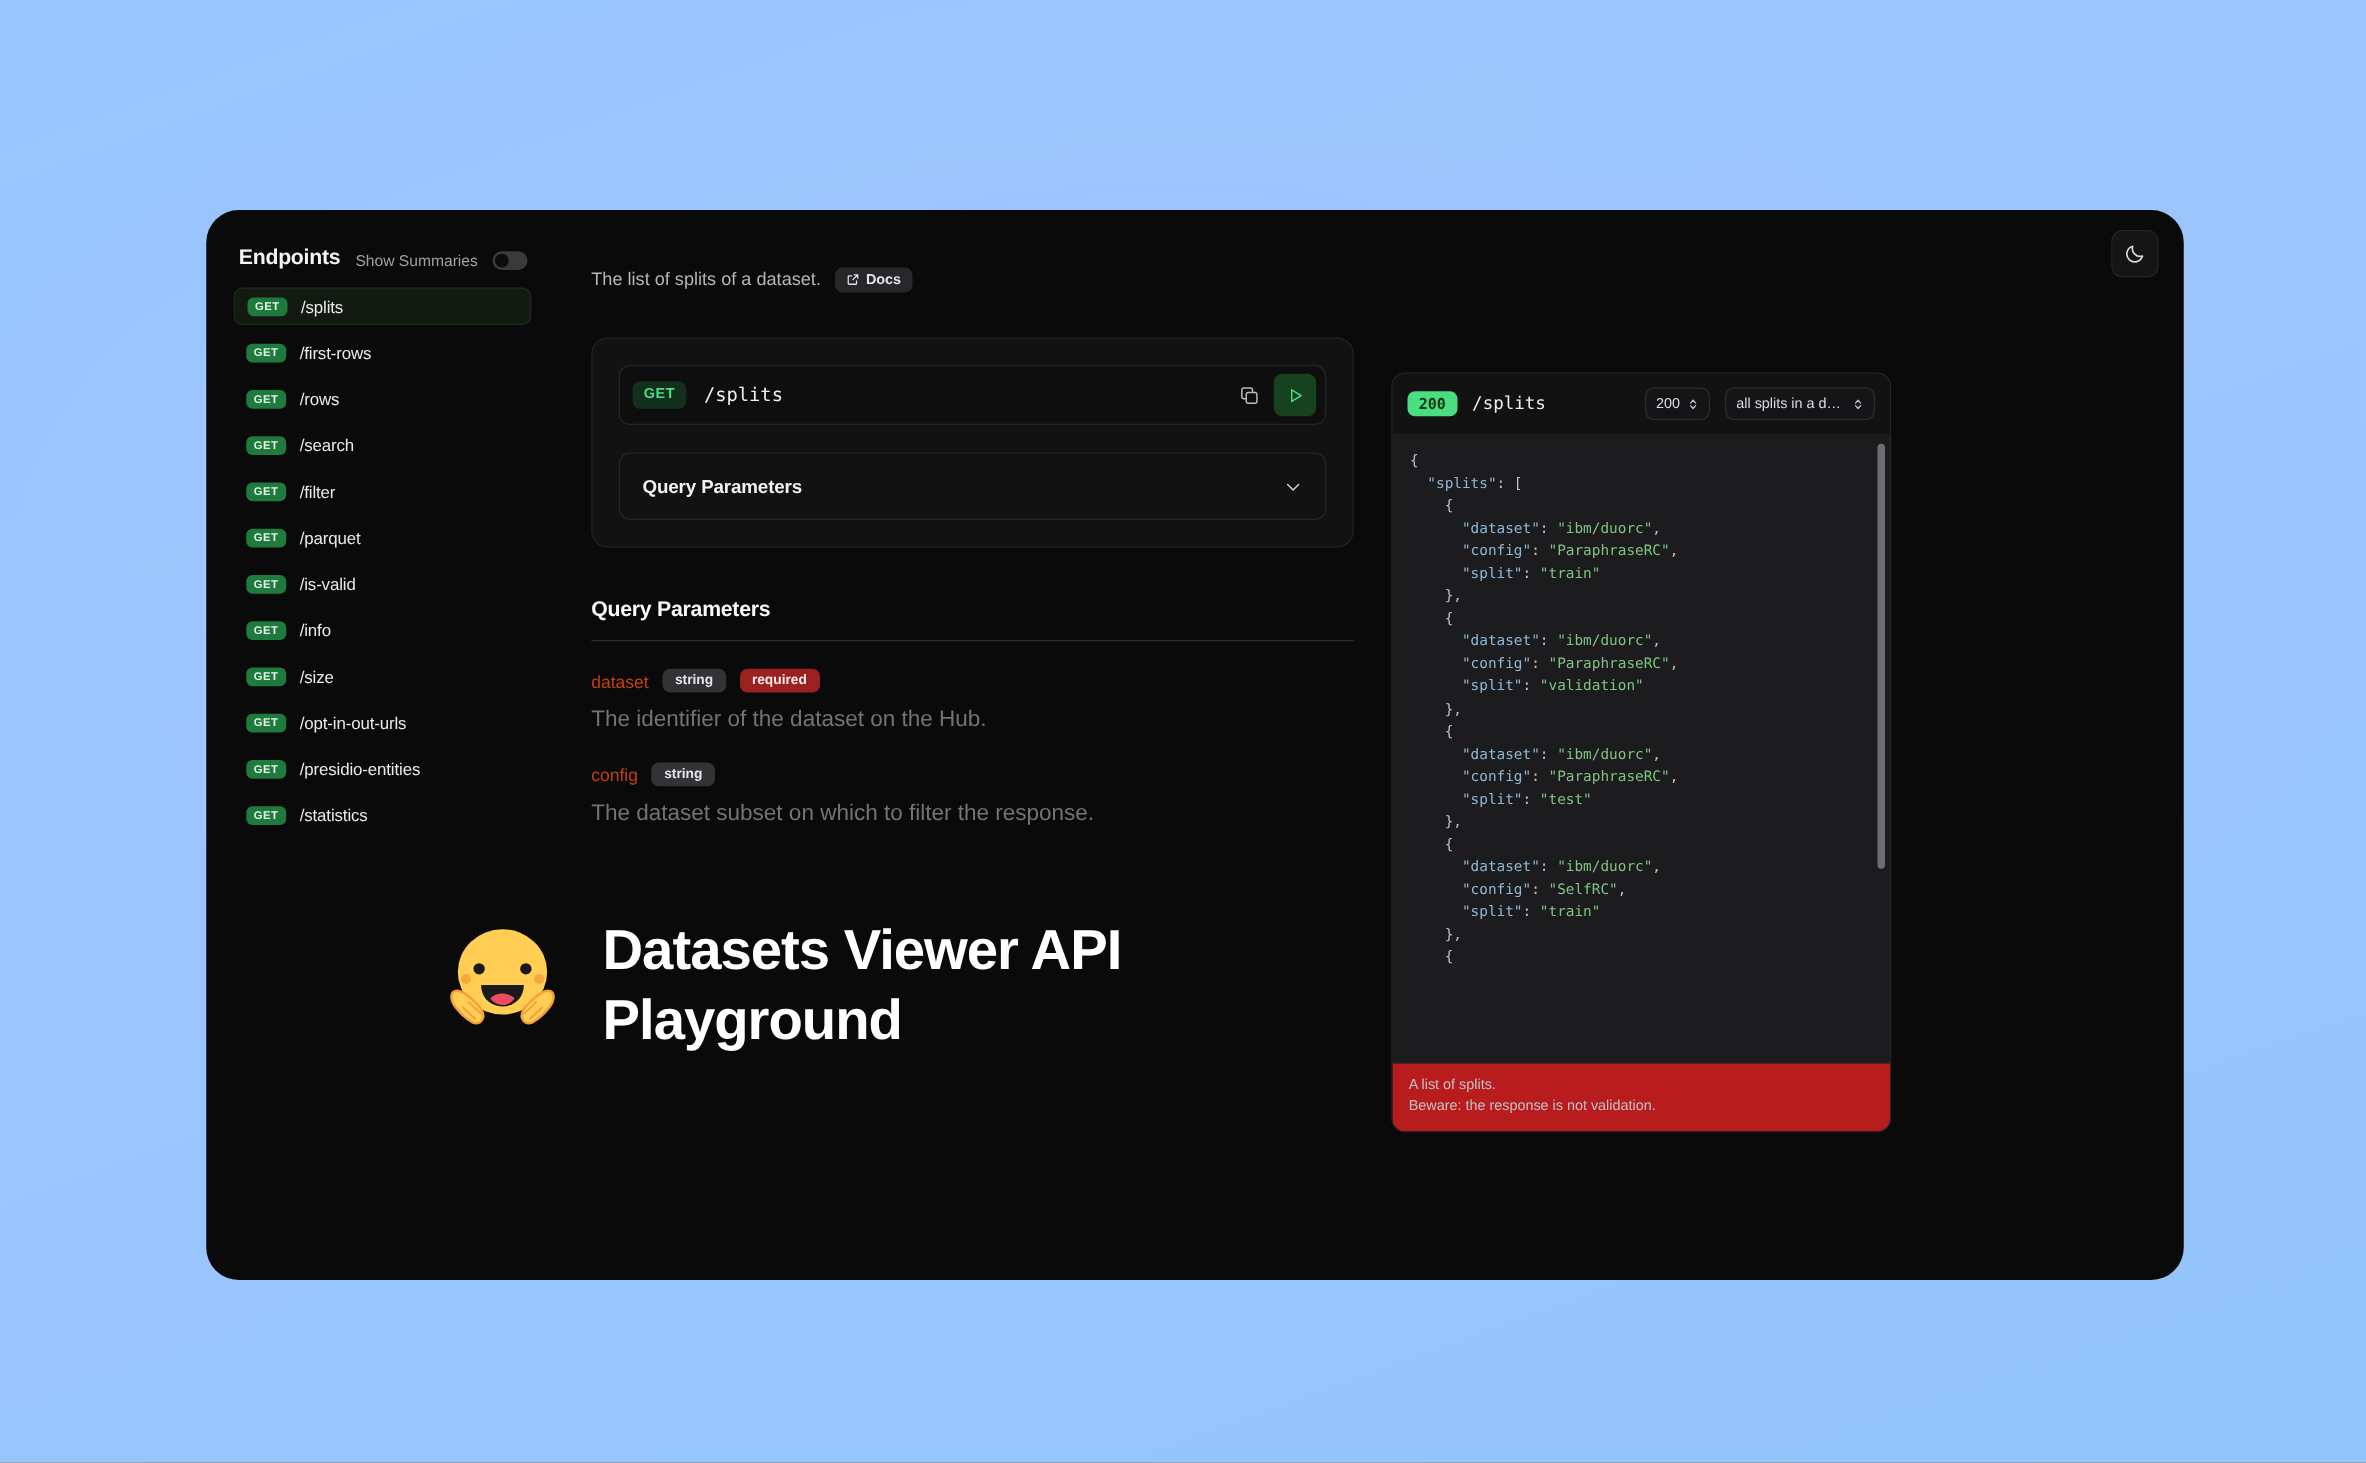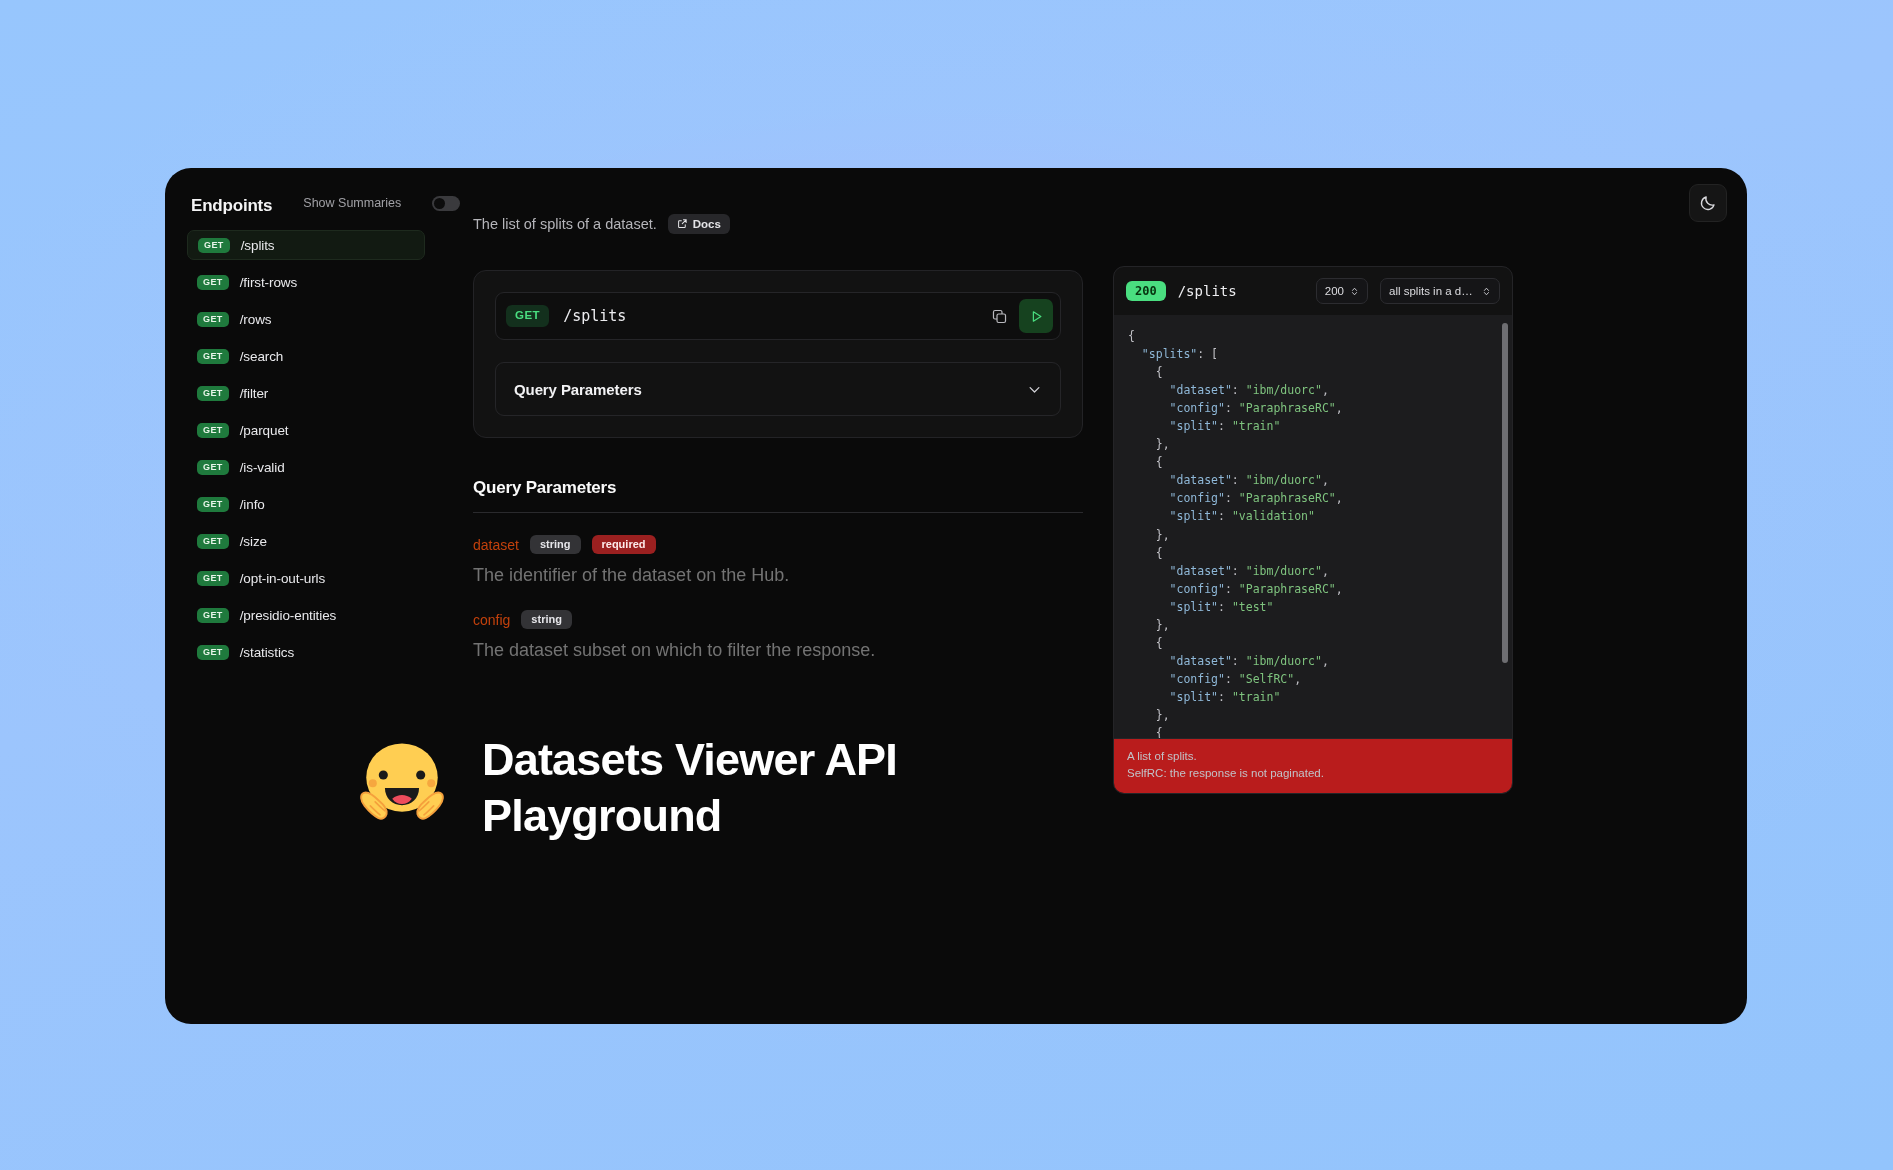--- a/index.html
+++ b/index.html
@@ -55,22 +55,22 @@
 
   
   #sidebar {
     width: 272px;
     flex: 0 0 272px;
     padding: 10px 12px 0 22px;
   }
 
   #sidebar-header {
     display: flex;
-    align-items: flex-start;
-    gap: 31px;
+    align-items: flex-end;
+    gap: 12px;
     margin-bottom: 14px;
     padding-left: 4px;
   }
 
   #sidebar-title {
     font-size: 17px;
     font-weight: bold;
     color: #f4f4f5;
     letter-spacing: -0.2px;
   }
@@ -318,24 +318,24 @@
   }
 
   
   #response-panel {
     width: 400px;
     flex: 0 0 400px;
     background: #121212;
     border: 1px solid #242427;
     border-radius: 11px;
     overflow: hidden;
-    height: 528px;
+    height: 608px;
     display: flex;
     flex-direction: column;
-    margin-top: 52px;
+    margin-top: 84px;
   }
 
   #response-header {
     display: flex;
     align-items: center;
     gap: 12px;
     padding: 11px 12px;
     flex: 0 0 auto;
   }
 
@@ -638,21 +638,21 @@
       
       
       
     
 </pre>
           <div id="code-scrollbar"></div>
         </div>
 
         <div id="response-footer">
           <div class="footer-line">A list of splits.</div>
-          <div class="footer-line">SelfRC: the response is not paginated.</div>
+          <div class="footer-line">Beware: the response is not validation.</div>
         </div>
 
       </section>
 
     </main>
   </div>
 
   <div id="overlay-title">
     <svg id="hf-emoji" viewBox="0 0 128 128">
       <ellipse cx="64" cy="56" rx="44" ry="42" fill="#ffce52"></ellipse>

